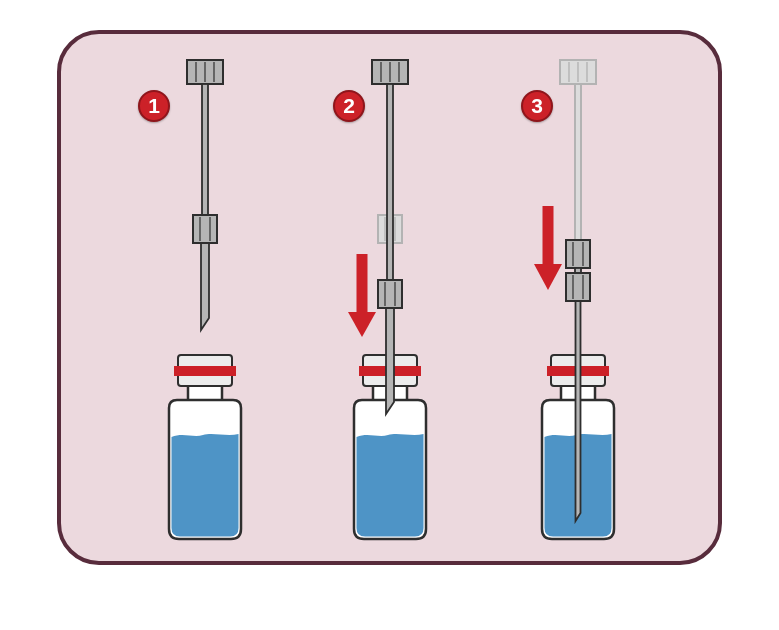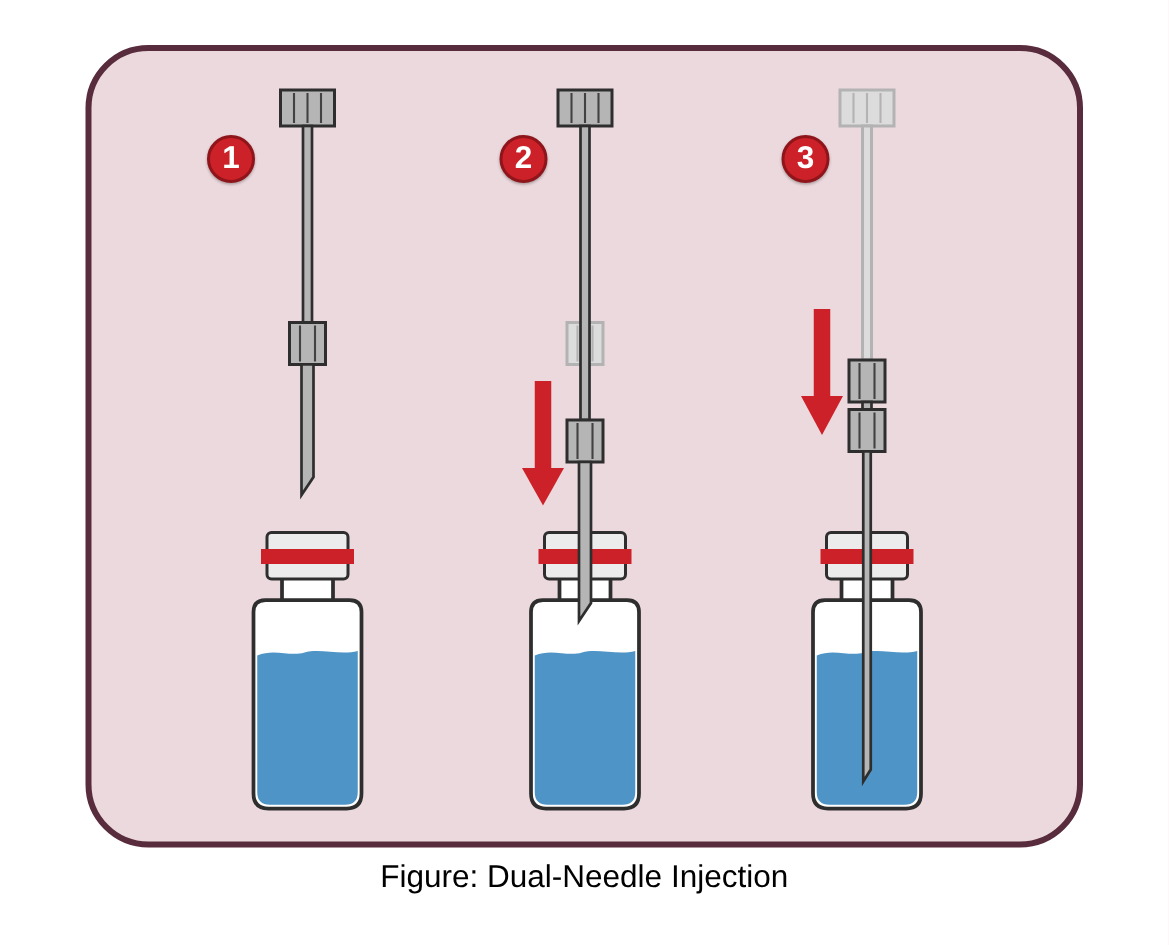--- a/index.html
+++ b/index.html
@@ -170,14 +170,13 @@
 
         <polygon points="-2.5,267 2.5,267 2.5,479 -2.5,487" class="needle"></polygon>
       </g>
     </svg>
 
     <div class="badge badge-1">1</div>
     <div class="badge badge-2">2</div>
     <div class="badge badge-3">3</div>
   </div>
 
-  <div class="caption">Figure: Dual-Needle Injection</div>
 </div>
 
 </body></html>

